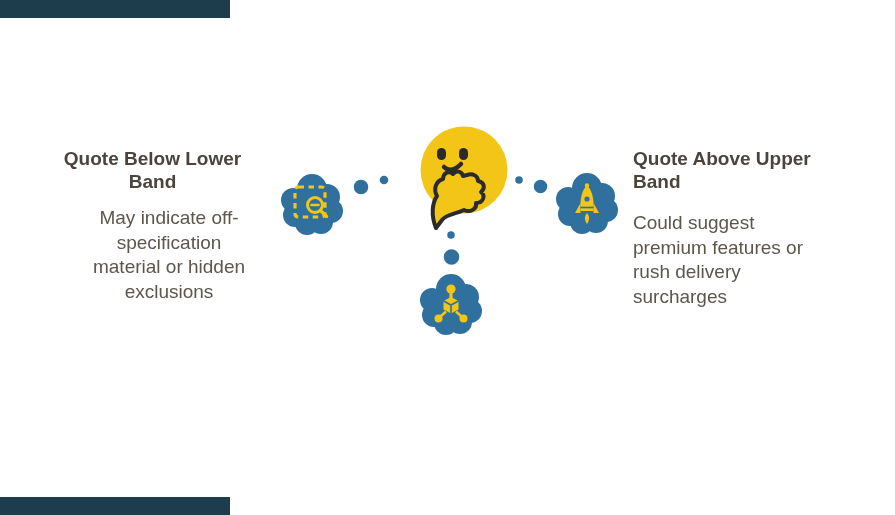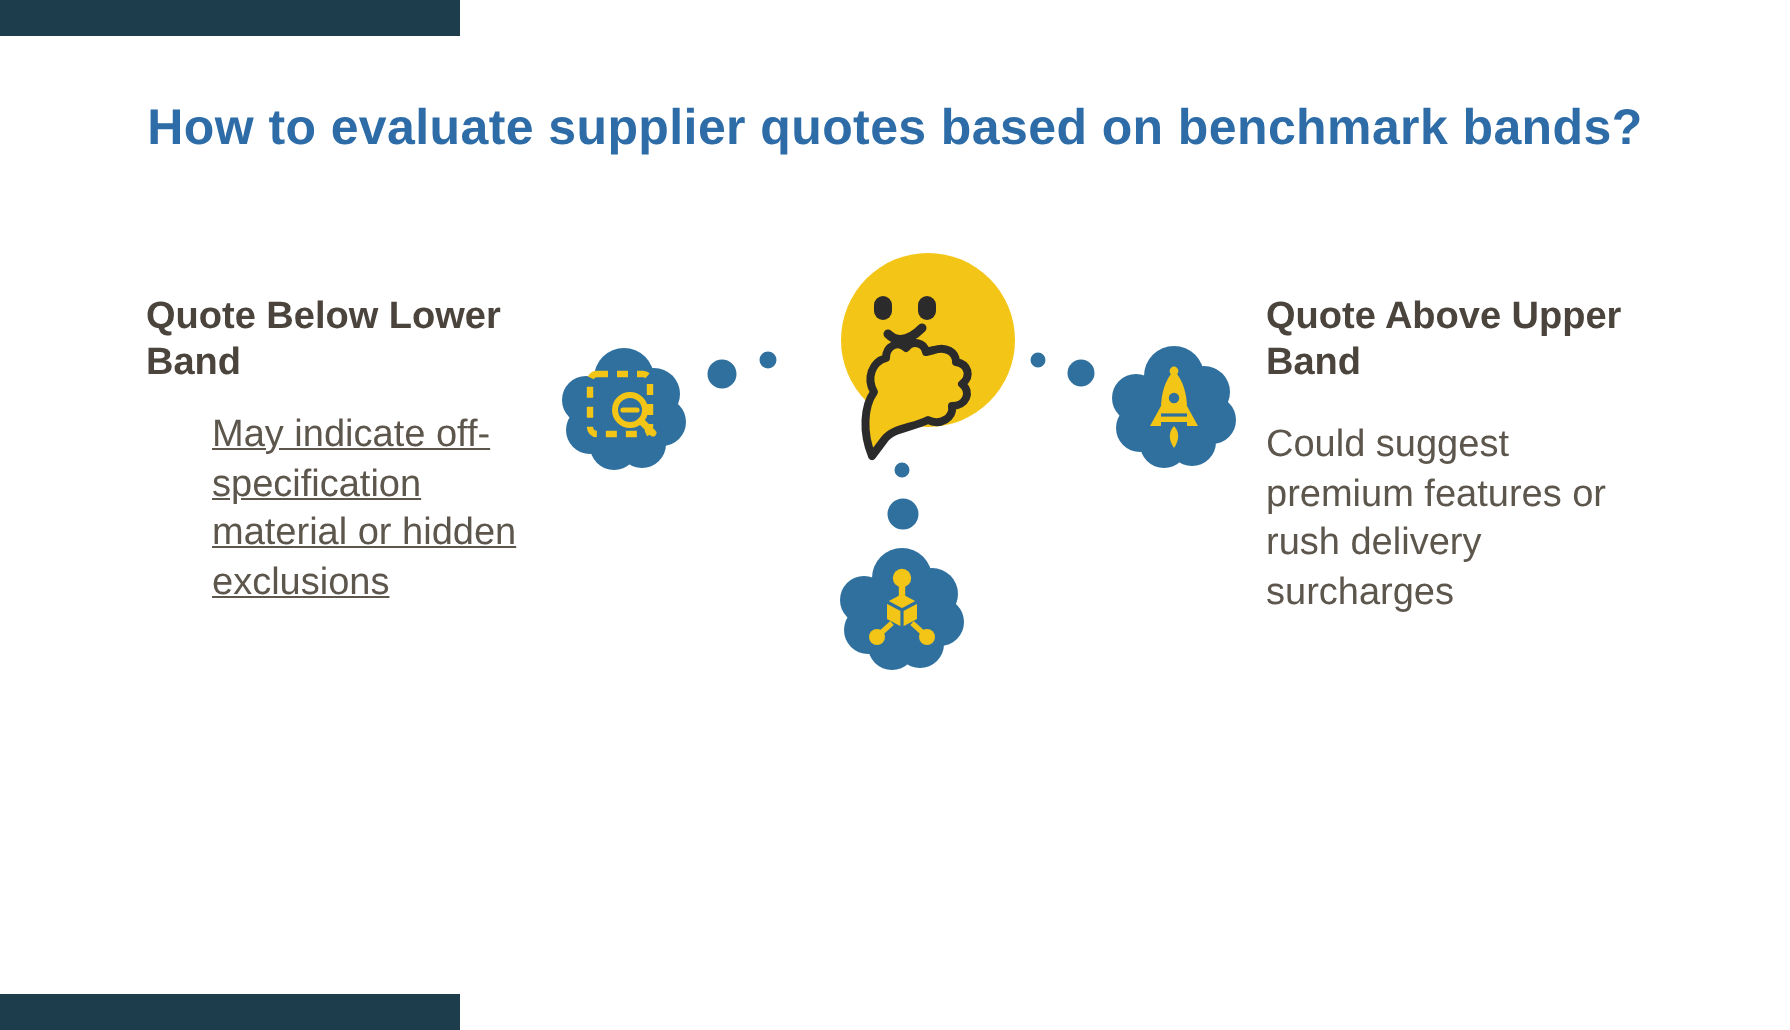--- a/index.html
+++ b/index.html
@@ -10,37 +10,36 @@
   .bar{position:absolute;left:0;width:230px;height:18px;background:#1d3c4c;}
   .bar-top{top:0;}
   .bar-bottom{bottom:0;}
   .title{
     position:absolute;top:49px;left:0;width:100%;text-align:center;
     margin:0;font-size:25px;line-height:30px;font-weight:bold;
     color:#2d6ca7;letter-spacing:0.2px;
   }
   .block h3{font-size:19px;line-height:23px;font-weight:bold;color:#4a443c;margin:0;}
   .block p{font-size:19px;line-height:24.5px;color:#5c564d;margin:13px 0 0 0;}
-  .block-below{position:absolute;top:147px;left:73px;width:195px;text-align:left;}
-  .block-below p{width:162px;margin-left:auto;text-decoration:underline;}
+  .block-below{position:absolute;top:147px;left:55px;width:195px;text-align:center;}
+  .block-below p{width:162px;margin-left:auto;}
   .block-above{position:absolute;top:147px;left:633px;width:195px;text-align:left;}
   .block-above p{width:175px;margin-top:18px;}
   .block-within{position:absolute;top:349px;left:352px;width:195px;text-align:center;}
   .block-within p{width:164px;margin-left:auto;margin-right:auto;}
   .scene{position:absolute;left:270px;top:105px;}
 </style>
 </head>
 <body>
 
 <div class="canvas">
 
   <div class="bar bar-top"></div>
   <div class="bar bar-bottom"></div>
 
-  <h1 class="title">How to evaluate supplier quotes based on benchmark bands?</h1>
 
   <div class="block block-below">
     <h3>Quote Below Lower Band</h3>
     <p>May indicate off-specification material or hidden exclusions</p>
   </div>
 
   <div class="block block-above">
     <h3>Quote Above Upper Band</h3>
     <p>Could suggest premium features or rush delivery surcharges</p>
   </div>

